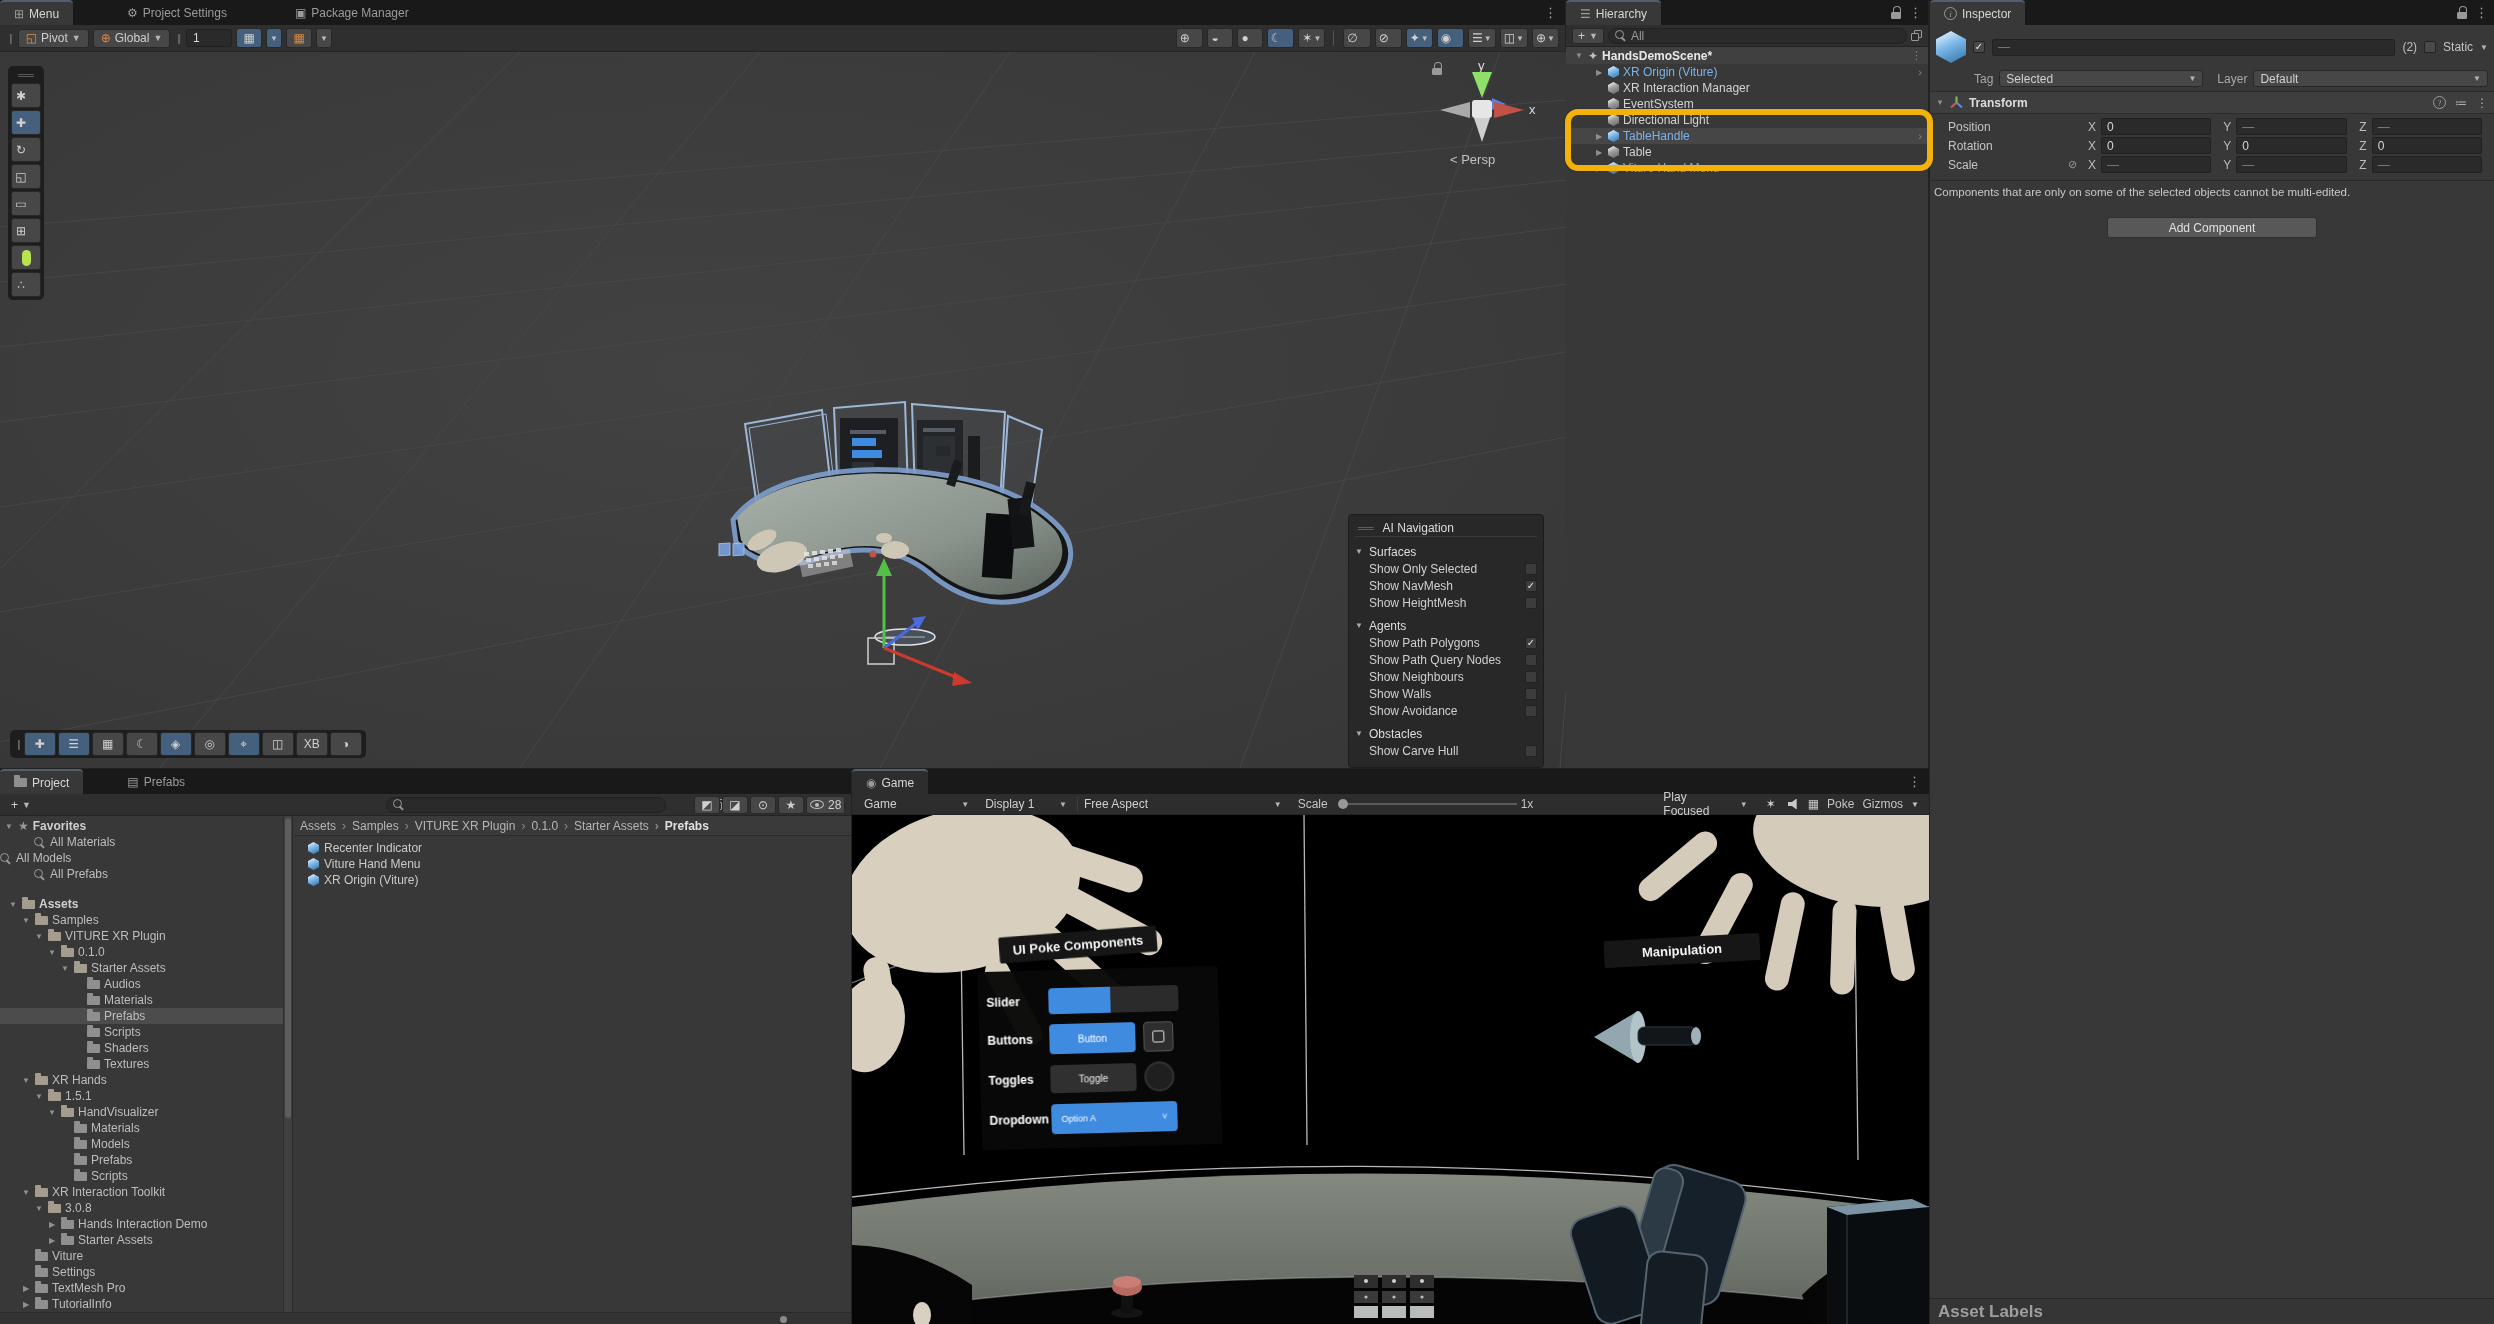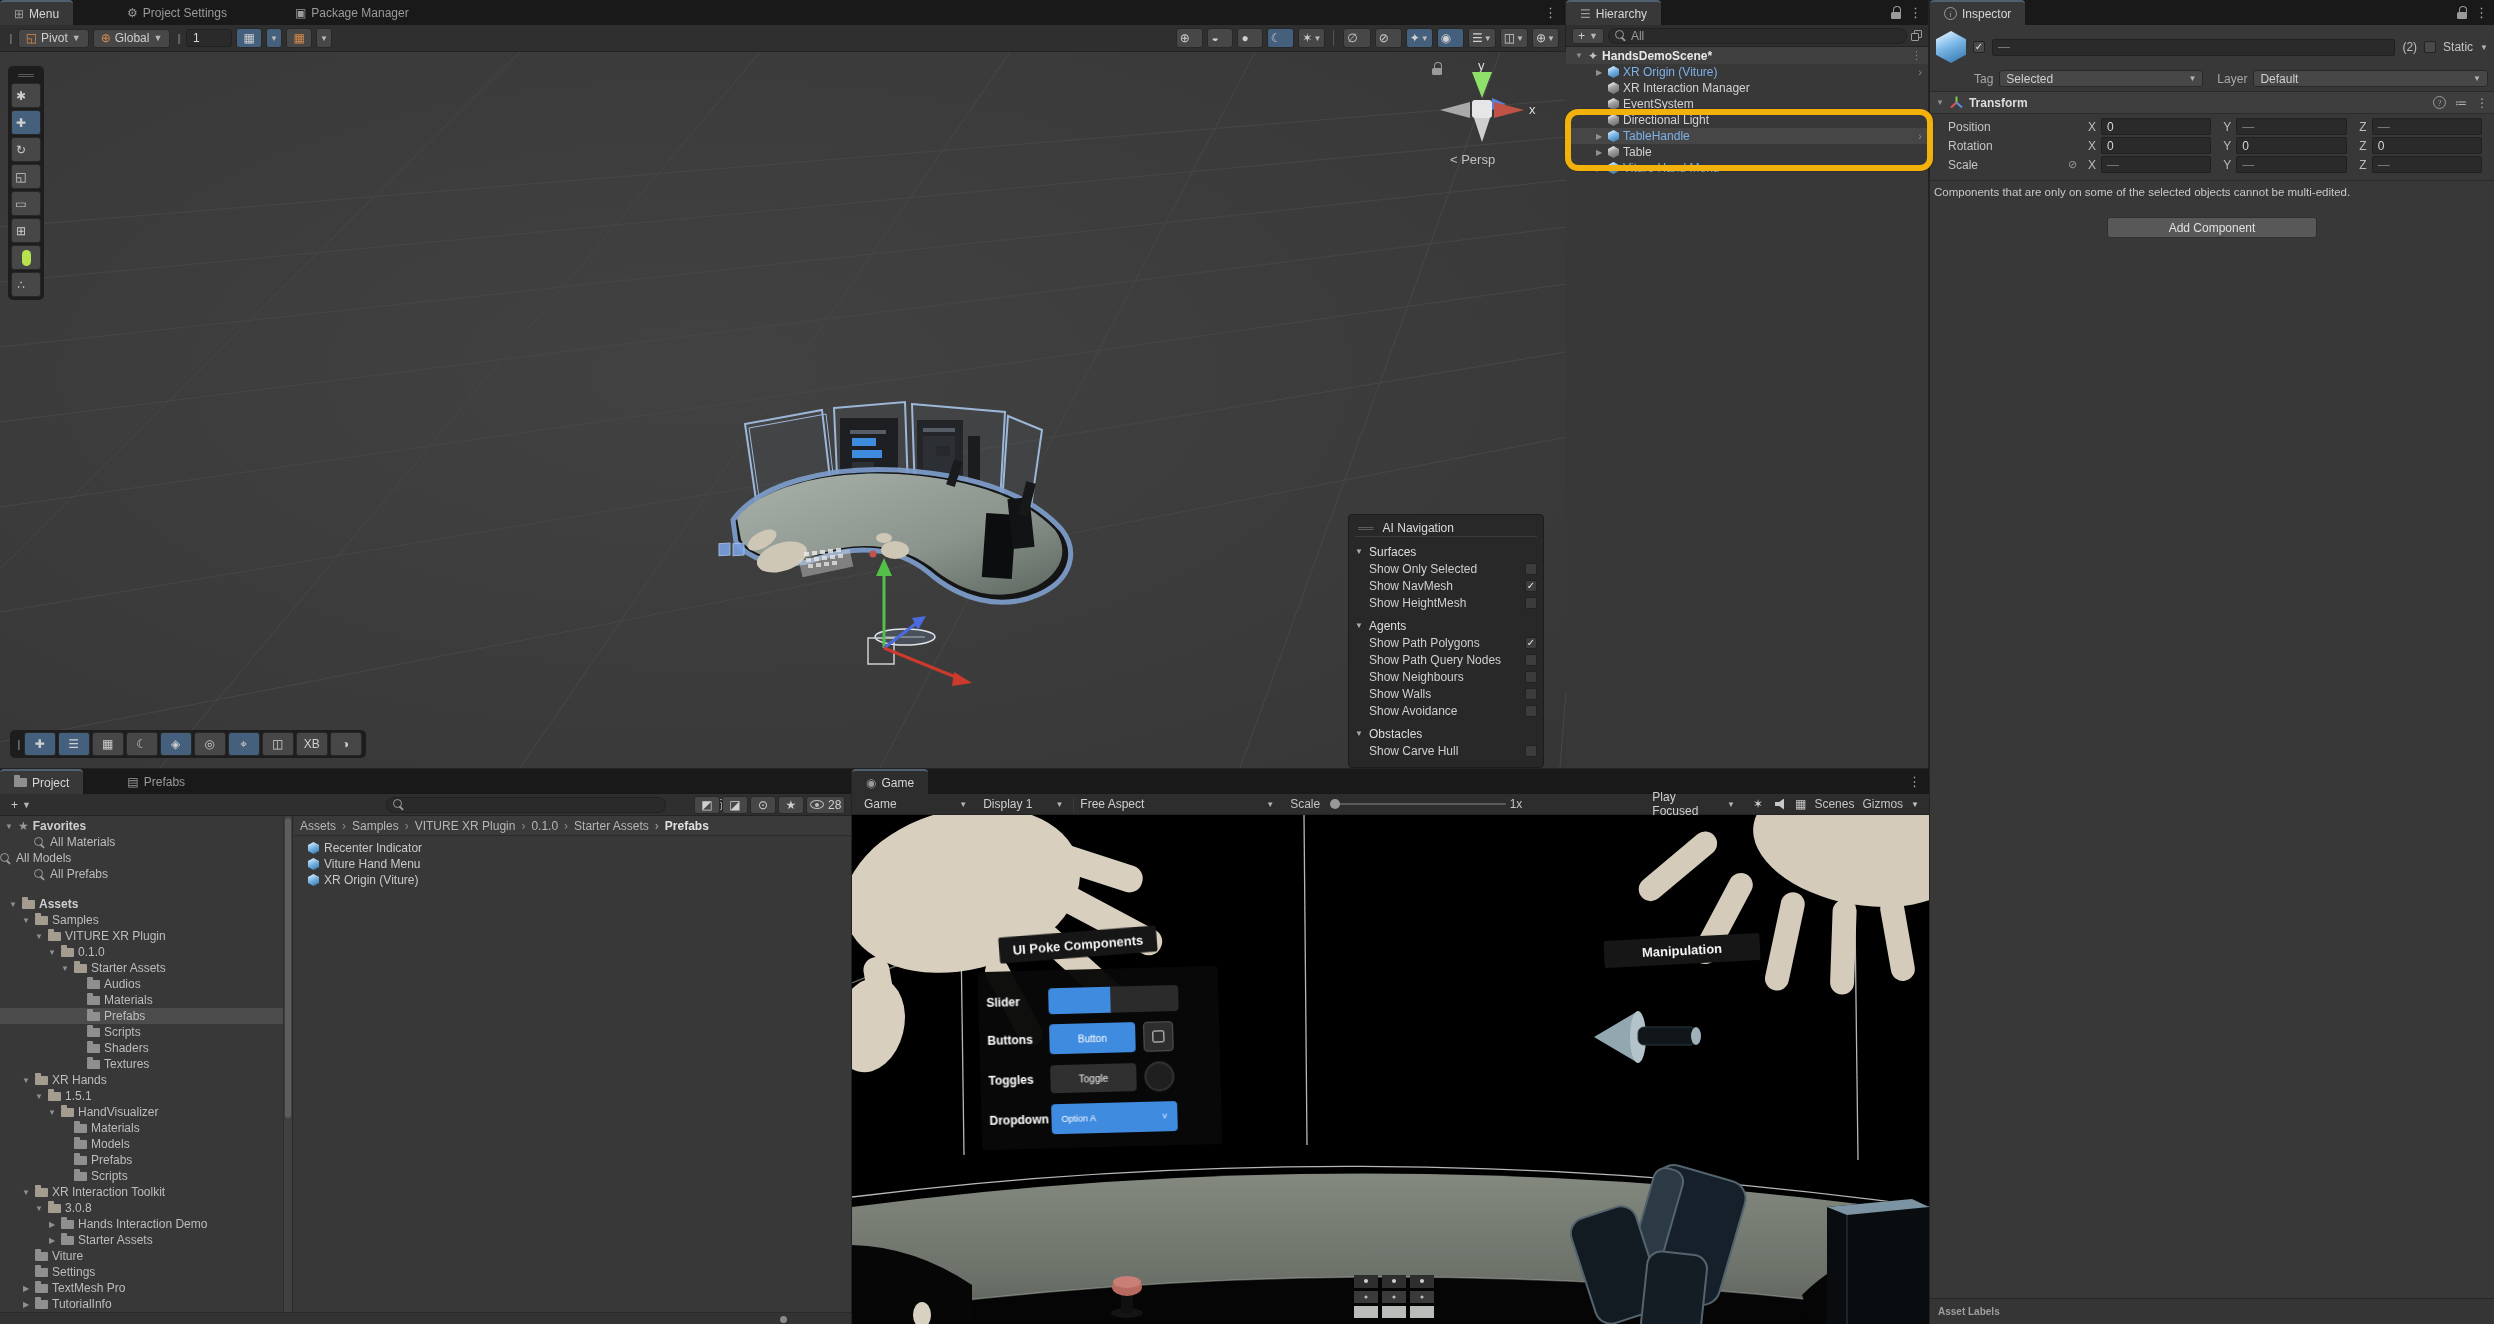--- a/index.html
+++ b/index.html
@@ -905,21 +905,21 @@
     </div>
     <span>1x</span>
     <div class="drop" style="margin-left:120px;background:transparent;border:none">
         <span>Play Focused</span>
         <span class="car">▼</span>
       </div>
     <div class="vbtn" style="background:transparent;border:none">✶</div>
     <div style="margin-left:auto;display:flex;align-items:center;gap:8px;padding-right:4px">
       <span class="speaker"></span>
       <span style="color:#c9c9c9">▦</span>
-      <span>Scenes</span>
+      <span>Poke</span>
       <span>Gizmos</span>
       <span class="car" style="font-size:8px">▼</span>
     </div>
   </div>
 
   <div class="abs" style="left:0;top:46px;width:1077px;height:510px;background:#000;overflow:hidden">
     <svg class="abs" style="inset:0" width="1077" height="510" viewBox="0 0 1077 510">
 
       <g stroke="#d8d8d8" stroke-width="1.3" fill="none" opacity="0.85">
         <line x1="108" y1="52" x2="112" y2="340"></line>
@@ -1158,17 +1158,17 @@
       </div>
     </div>
   <div style="height:1px;background:#2a2a2a"></div>
   <div style="padding:5px 4px;color:#c8c8c8;font-size:11.5px">Components that are only on some of the selected objects cannot be multi-edited.</div>
   <div style="display:flex;justify-content:center;margin-top:14px">
     <div style="width:210px;height:21px;background:#585858;border:1px solid #303030;border-radius:3px;display:flex;align-items:center;justify-content:center;color:#e0e0e0">
         <span>Add Component</span>
       </div>
   </div>
   <div class="abs" style="left:0;right:0;bottom:0;height:26px;background:#353535;border-top:1px solid #262626;display:flex;align-items:center;padding:0 8px">
-    <span style="color:#9e9e9e;font-weight:bold;font-size:10px">Asset Labels</span>
+    <span style="color:#9e9e9e;font-weight:bold;font-size:17px">Asset Labels</span>
   </div>
 </div>
 
 <div class="abs" style="left:1565px;top:109px;width:368px;height:62px;border:6px solid #f2b10b;border-radius:13px;z-index:60;pointer-events:none;box-shadow:0 0 2px rgba(0,0,0,.4)"></div>
 
 </body></html>

